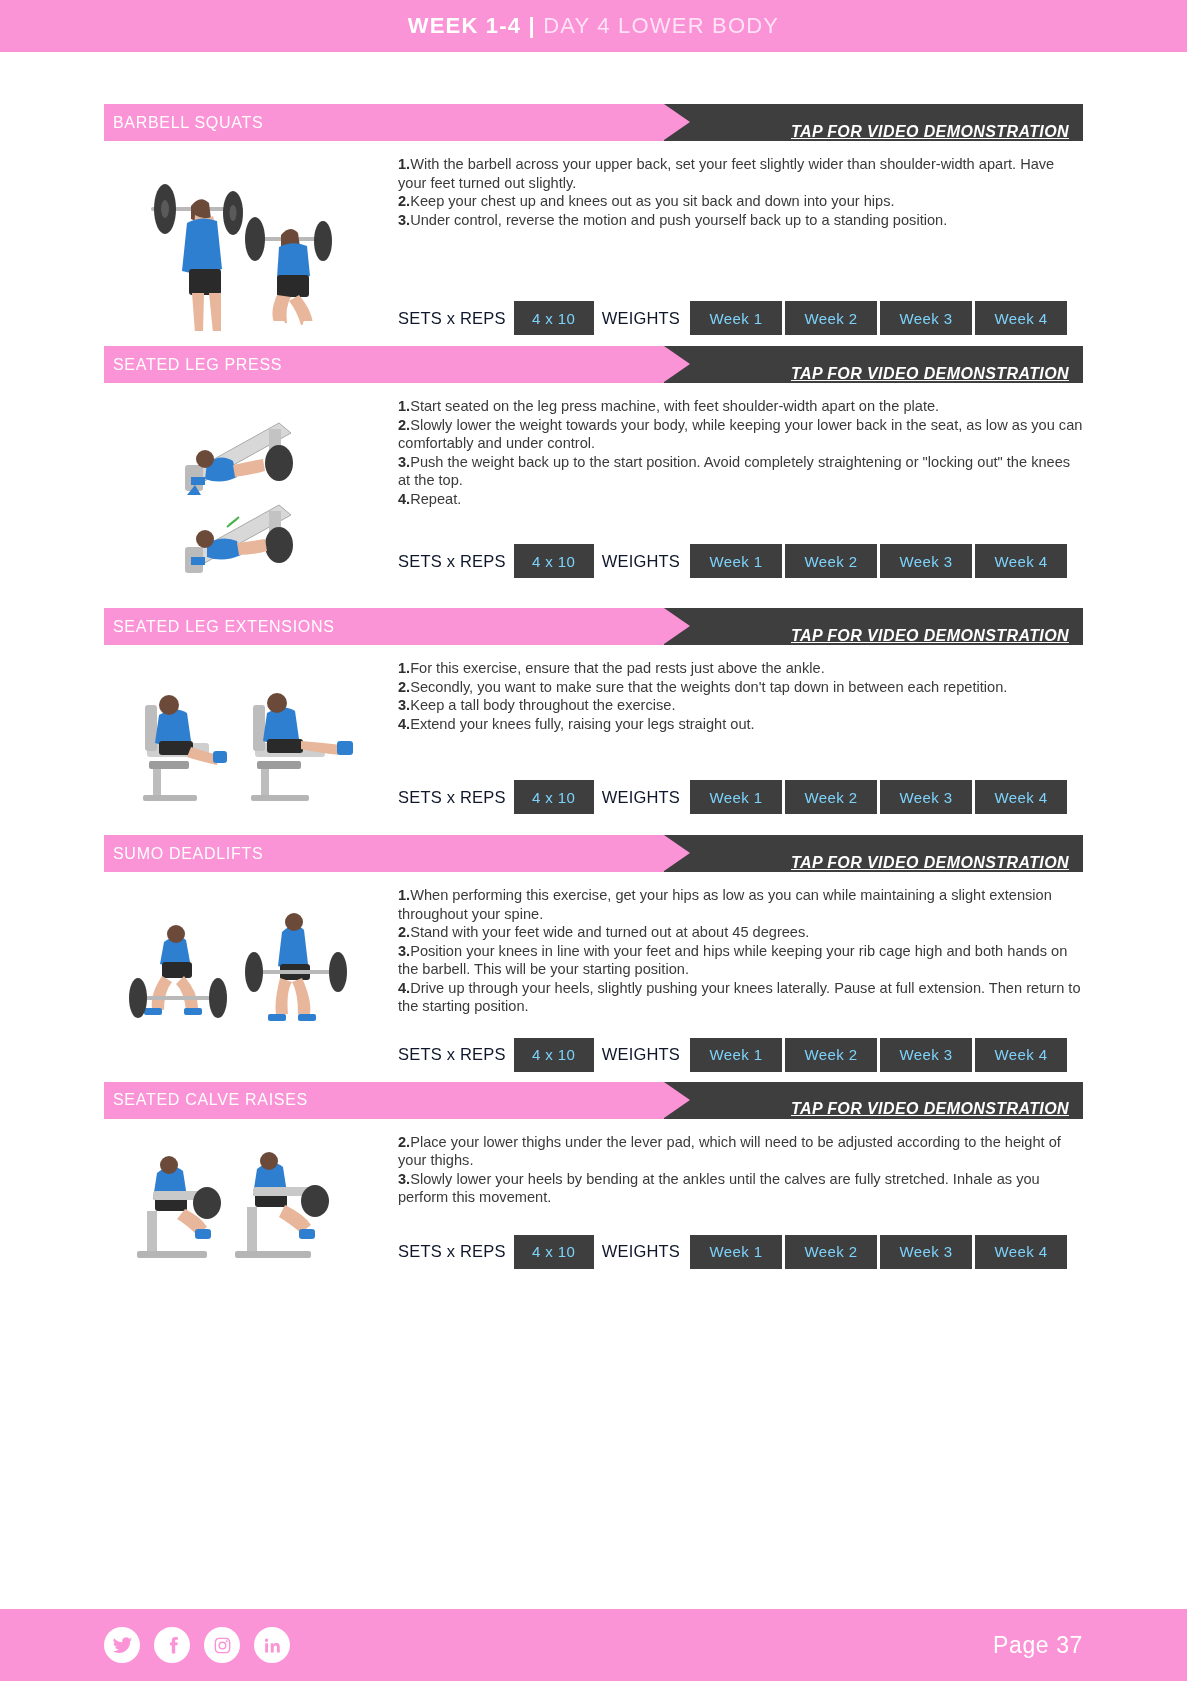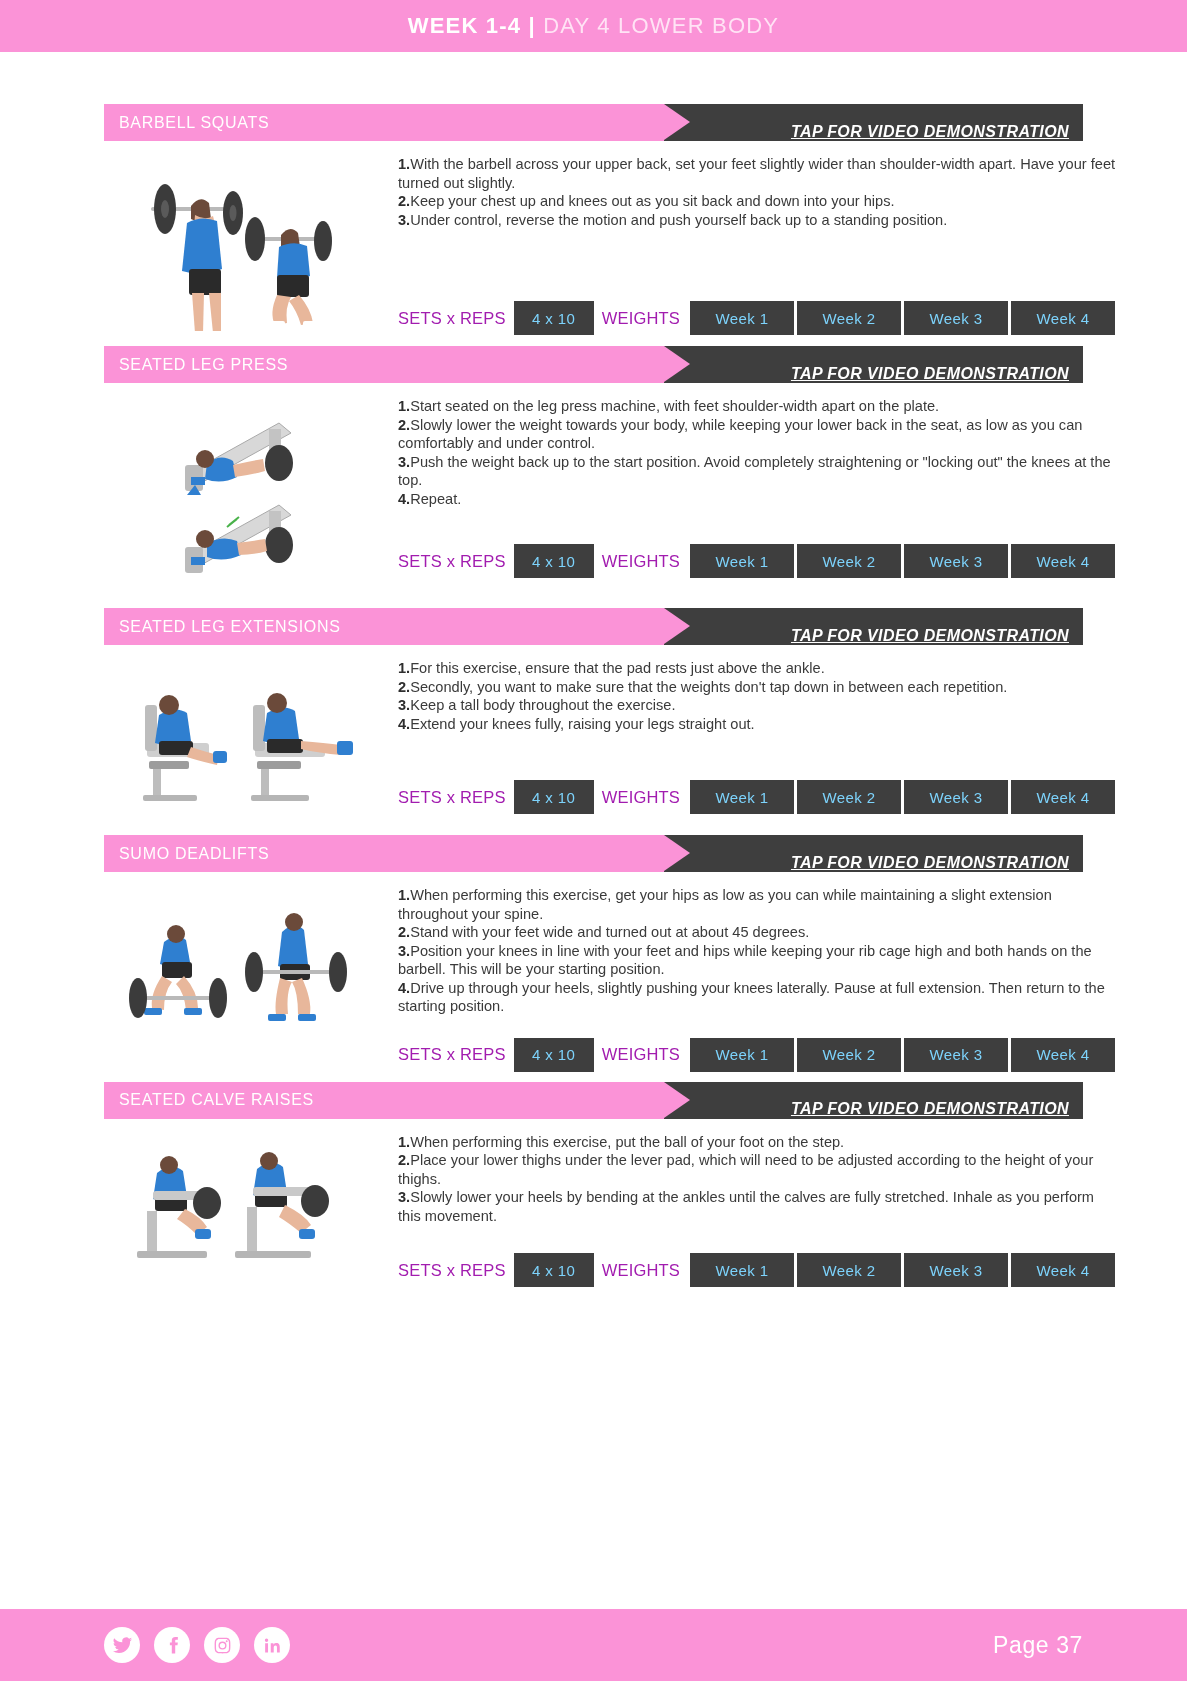--- a/index.html
+++ b/index.html
@@ -42,21 +42,21 @@
     position: relative;
     height: 37px;
     display: flex;
     align-items: stretch;
   }
   .ex-bar .pink-part {
     background: #fb93d7;
     flex: 0 0 auto;
     display: flex;
     align-items: center;
-    padding-left: 15px;
+    padding-left: 9px;
     position: relative;
   }
   .ex-bar .pink-arrow {
     width: 0; height: 0;
     border-top: 18.5px solid transparent;
     border-bottom: 18.5px solid transparent;
     border-left: 26px solid #fb93d7;
     flex: 0 0 auto;
     position: relative;
     z-index: 3;
@@ -121,36 +121,36 @@
   
   .sets-row {
     display: flex;
     align-items: center;
     gap: 0px;
     margin-top: 14px;
     padding-left: 4px;
   }
   .lbl {
     font-size: 16.5px;
-    color: #a21caf;
+    color: #0f172a;
     letter-spacing: 0.2px;
     white-space: nowrap;
   }
   .dark-box {
     background: #3e3e3e;
     height: 34px;
     display: flex;
     align-items: center;
     justify-content: center;
     color: #7dd3fc;
     font-size: 15px;
     letter-spacing: 0.4px;
   }
   .box-reps { width: 80px; margin: 0 8px; }
-  .box-week { width: 104px; margin-left: 3px; }
+  .box-week { width: 92px; margin-left: 3px; }
   .sets-row .spacer { width: 7px; }
 
   
   .page-footer {
     position: absolute;
     left: 0; bottom: 0;
     width: 1187px;
     height: 72px;
     background: #fb93d7;
     display: flex;
@@ -457,21 +457,20 @@
             <path d="M56 70 q20 10 26 20 l-10 8 q-12 -10 -22 -16z" fill="#e8b79b"></path>
             <rect x="70" y="94" width="16" height="10" rx="3" fill="#2f7fd0"></rect>
             <ellipse cx="86" cy="66" rx="14" ry="16" fill="#3b3b3b"></ellipse>
             <rect x="18" y="72" width="10" height="48" fill="#c1c1c1"></rect>
             <rect x="6" y="116" width="76" height="7" rx="2" fill="#b5b5b5"></rect>
           </g>
         </svg>
       </div>
       <div class="ex-right">
         <div class="steps">
-          <div class="step"><span class="num">1.</span><span>When performing this exercise, put the ball of your foot on the step.</span></div>
           <div class="step"><span class="num">2.</span><span>Place your lower thighs under the lever pad, which will need to be adjusted according to the height of your thighs.</span></div>
           <div class="step"><span class="num">3.</span><span>Slowly lower your heels by bending at the ankles until the calves are fully stretched. Inhale as you perform this movement.</span></div>
         </div>
         <div class="sets-row" style="margin-top:28px">
           <span class="lbl">SETS x REPS</span>
           <div class="dark-box box-reps">4 x 10</div>
           <span class="lbl">WEIGHTS</span>
           <div class="spacer"></div>
           <div class="dark-box box-week">Week 1</div>
           <div class="dark-box box-week">Week 2</div>

